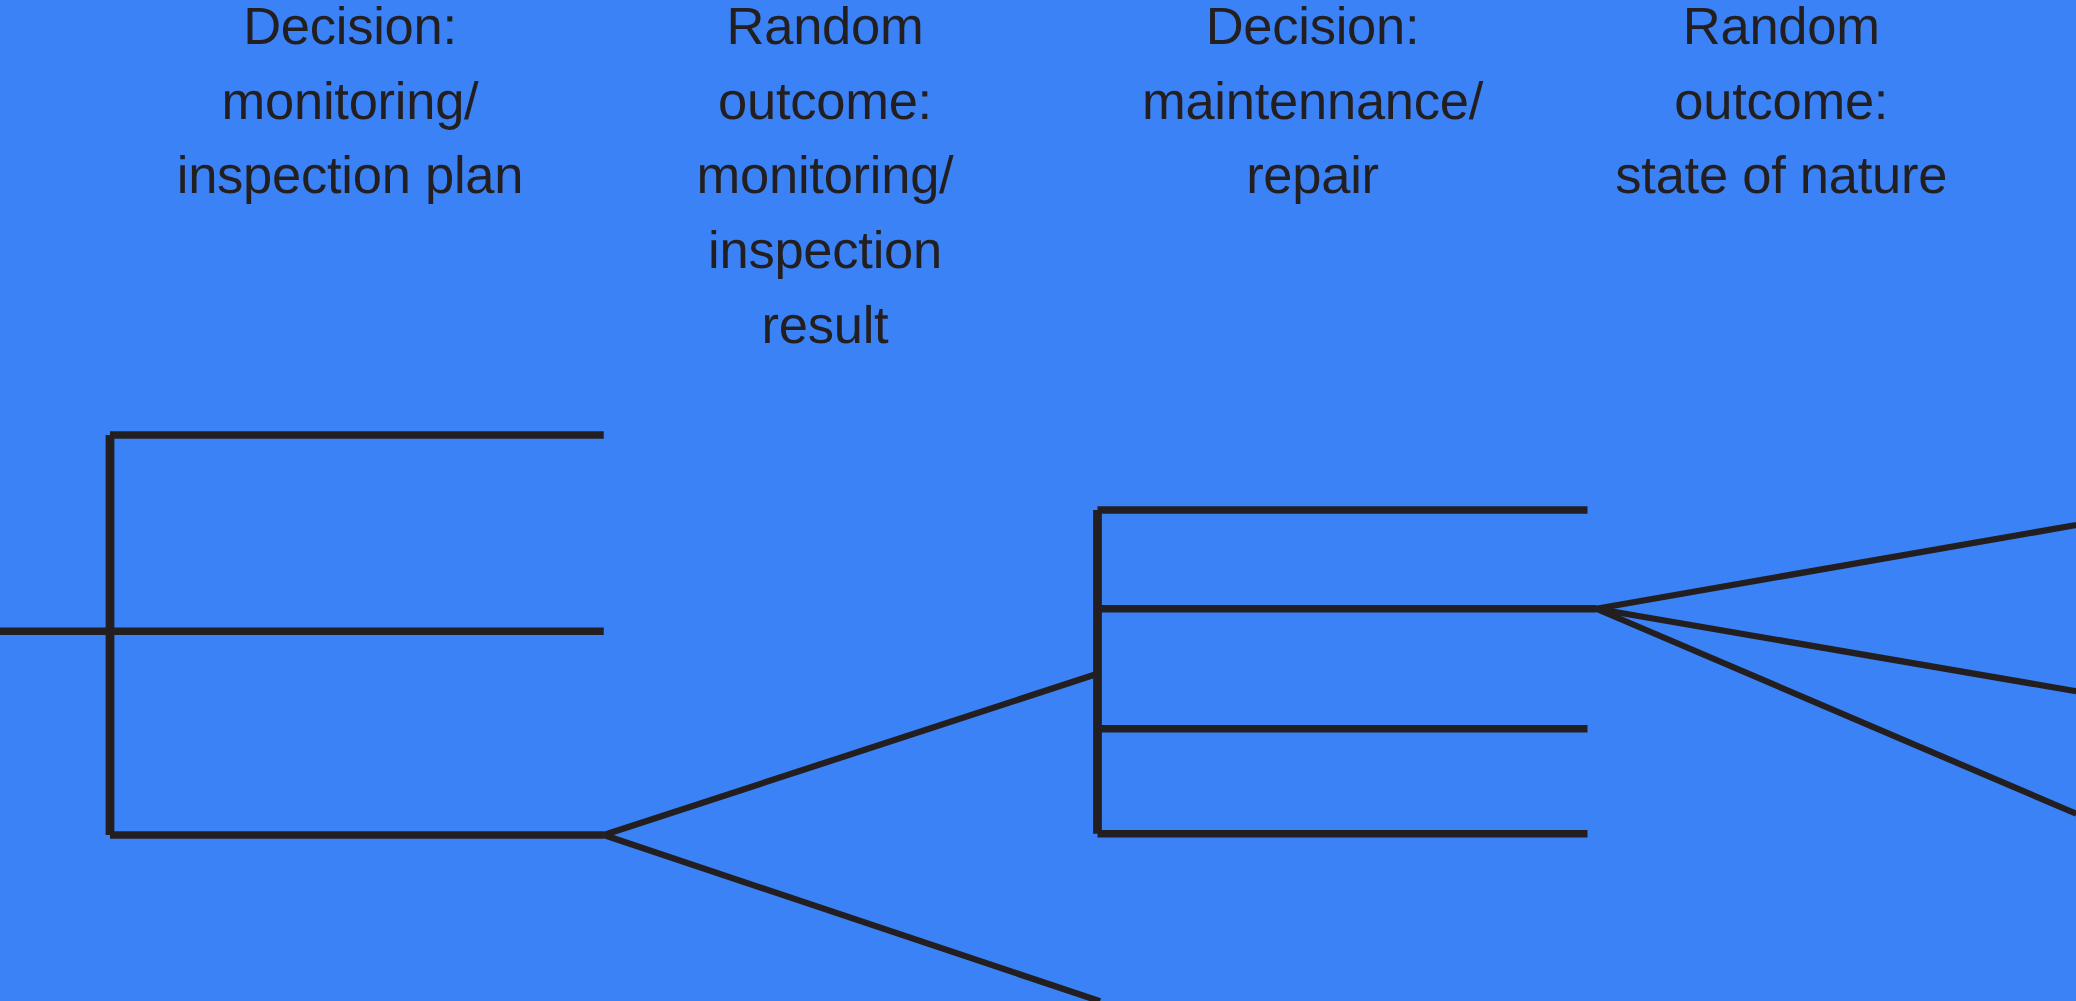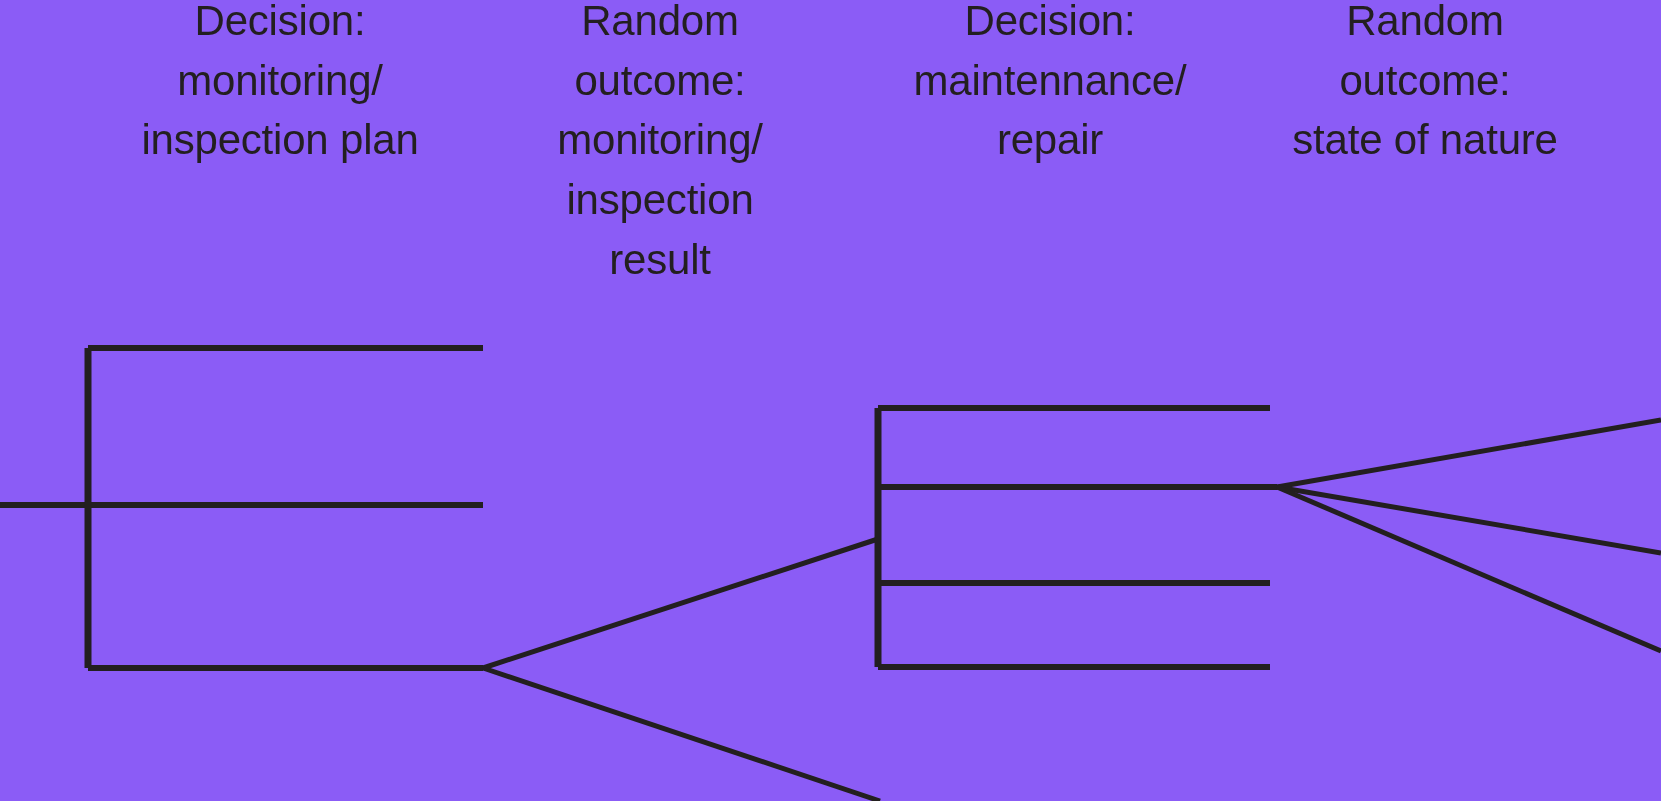--- a/index.html
+++ b/index.html
@@ -7,21 +7,21 @@
     padding: 0;
     background: #ffffff;
   }
   body {
     font-family: "Liberation Sans", sans-serif;
   }
   #canvas {
     position: relative;
     width: 1661px;
     height: 801px;
-    background: #8b5cf6;
+    background: #3b82f6;
     overflow: hidden;
   }
   .col-header {
     position: absolute;
     text-align: center;
     color: #231f20;
     font-family: "Liberation Sans", sans-serif;
     font-size: 42px;
     line-height: 1.42;
     white-space: pre-line;

